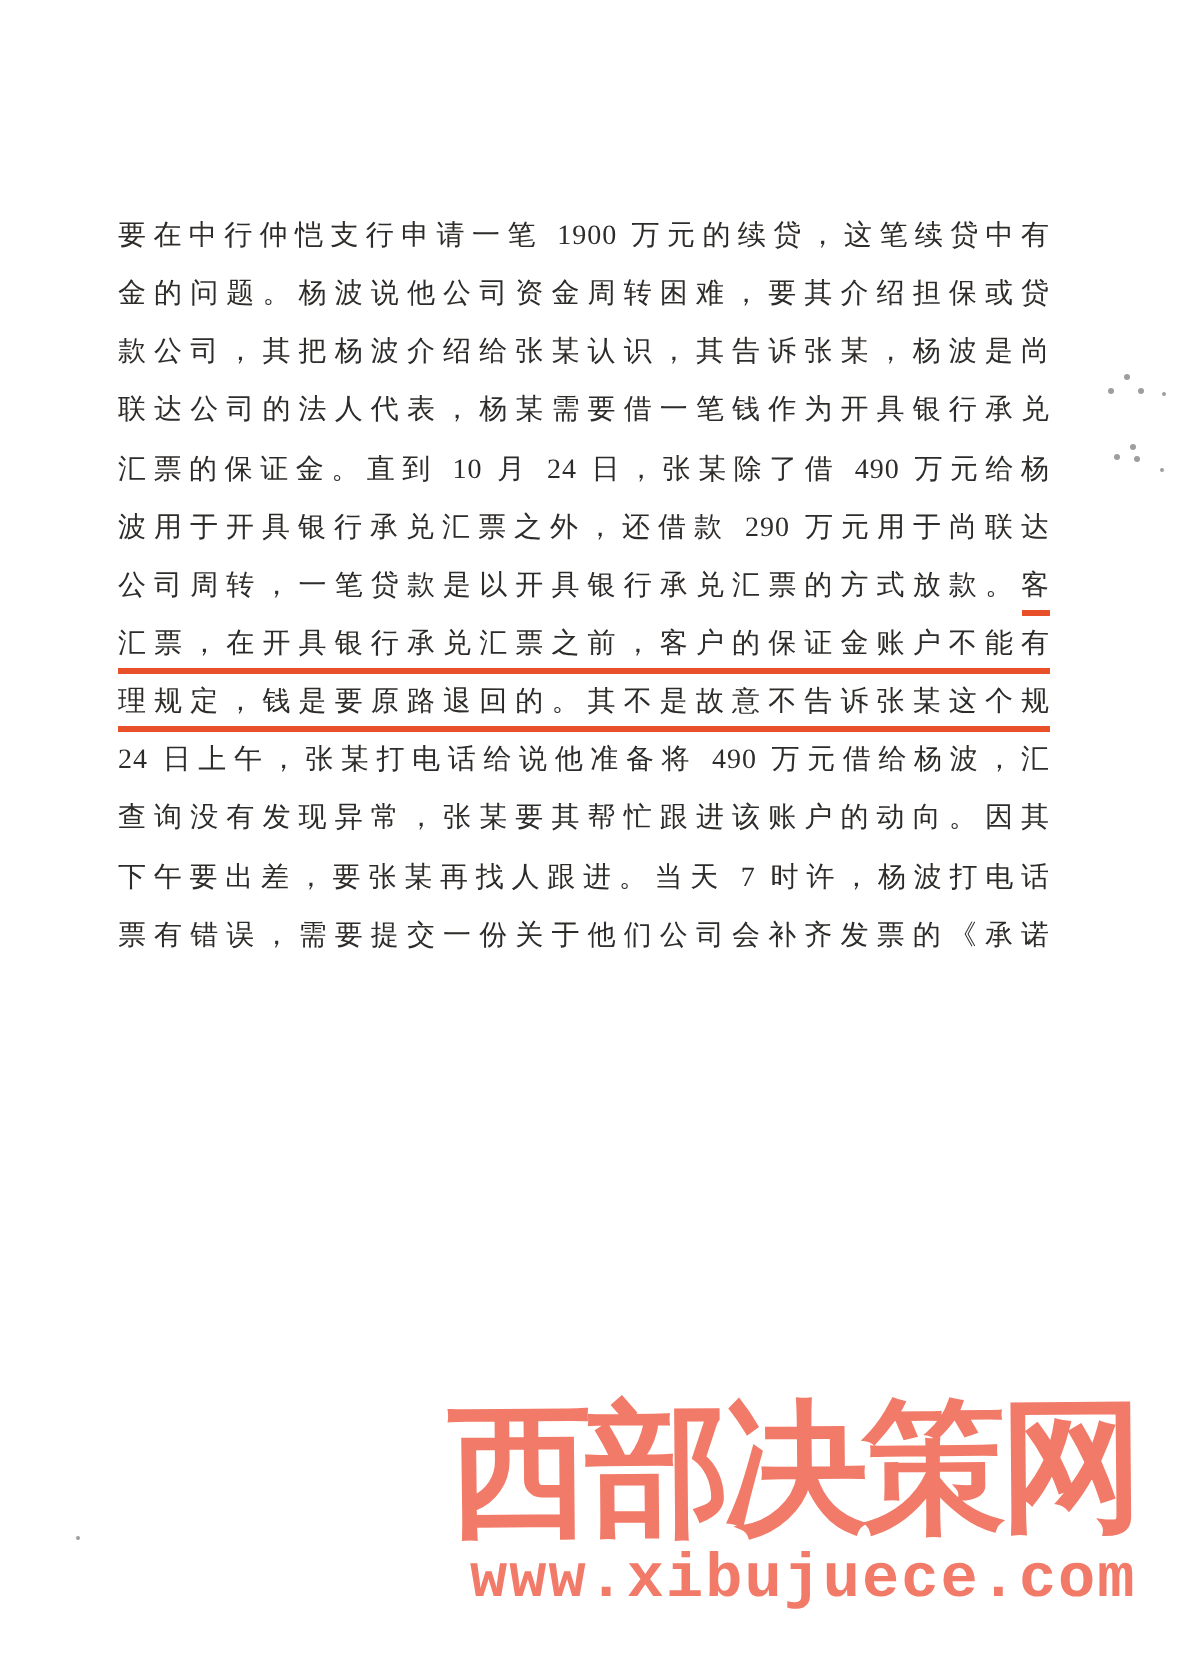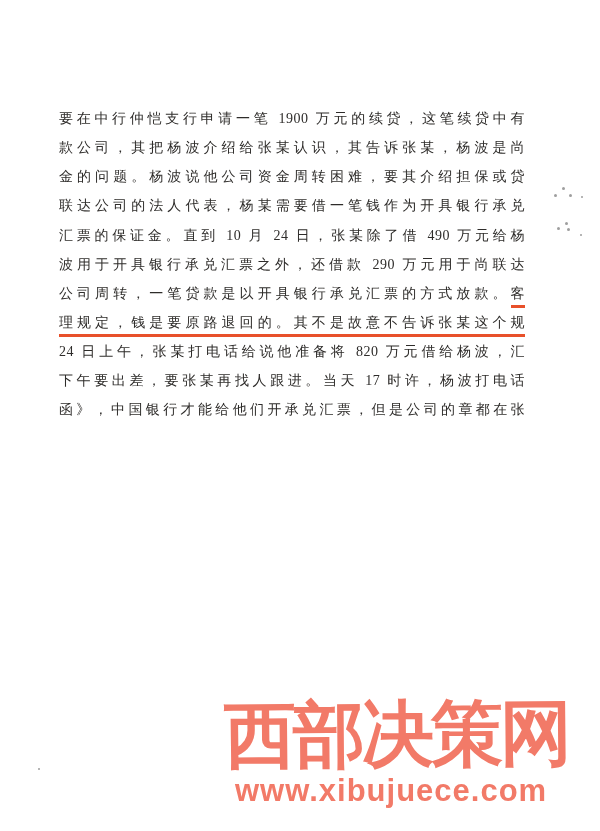--- a/index.html
+++ b/index.html
@@ -56,50 +56,52 @@
   }
   #watermark-url {
     position: absolute;
     left: 235px;
     top: 775px;
     font-size: 31px;
     line-height: 31px;
     font-weight: bold;
     letter-spacing: 1px;
     color: var(--wm-color, #f27a68);
-    font-family: Liberation Sans, sans-serif;
+    font-family: Liberation Mono, monospace;
     white-space: nowrap;
   }
   
   .speckle {
     position: absolute;
     width: 3px;
     height: 3px;
     border-radius: 50%;
     background: #7d7d7d;
     opacity: 0.75;
   }
 </style>
 </head>
 <body>
 
 <div id="page">
 
   <div id="text-block">
       <div class="line"><span class="seg">要在中行仲恺支行申请一笔 1900 万元的续贷，这笔续贷中有</span></div>
+      <div class="line"><span class="seg">金的问题。杨波说他公司资金周转困难，要其介绍担保或贷</span></div>
       <div class="line"><span class="seg">款公司，其把杨波介绍给张某认识，其告诉张某，杨波是尚</span></div>
-      <div class="line"><span class="seg">金的问题。杨波说他公司资金周转困难，要其介绍担保或贷</span></div>
       <div class="line"><span class="seg">联达公司的法人代表，杨某需要借一笔钱作为开具银行承兑</span></div>
       <div class="line"><span class="seg">汇票的保证金。直到 10 月 24 日，张某除了借 490 万元给杨</span></div>
       <div class="line"><span class="seg">波用于开具银行承兑汇票之外，还借款 290 万元用于尚联达</span></div>
       <div class="line"><span class="seg">公司周转，一笔贷款是以开具银行承兑汇票的方式放款。</span><span class="seg u">客</span></div>
+      <div class="line"><span class="seg u">汇票，在开具银行承兑汇票之前，客户的保证金账户不能有</span></div>
       <div class="line"><span class="seg u">理规定，钱是要原路退回的。其不是故意不告诉张某这个规</span></div>
-      <div class="line"><span class="seg">24 日上午，张某打电话给说他准备将 820 万元借给杨波，汇</span></div>
-      <div class="line"><span class="seg">下午要出差，要张某再找人跟进。当天 17 时许，杨波打电话</span></div>
-      <div class="line"><span class="seg">函》，中国银行才能给他们开承兑汇票，但是公司的章都在张</span></div>
+      <div class="line"><span class="seg">24 日上午，张某打电话给说他准备将 490 万元借给杨波，汇</span></div>
+      <div class="line"><span class="seg">查询没有发现异常，张某要其帮忙跟进该账户的动向。因其</span></div>
+      <div class="line"><span class="seg">下午要出差，要张某再找人跟进。当天 7 时许，杨波打电话</span></div>
+      <div class="line"><span class="seg">票有错误，需要提交一份关于他们公司会补齐发票的《承诺</span></div>
     </div>
 
   <div id="watermark-name">西部决策网</div>
 
   <div id="watermark-url">www.xibujuece.com</div>
 
   <div class="speckle" style="left:562px; top:187px;"></div>
   <div class="speckle" style="left:554px; top:194px;"></div>
   <div class="speckle" style="left:569px; top:194px;"></div>
   <div class="speckle" style="left:581px; top:196px; width:2px; height:2px;"></div>

